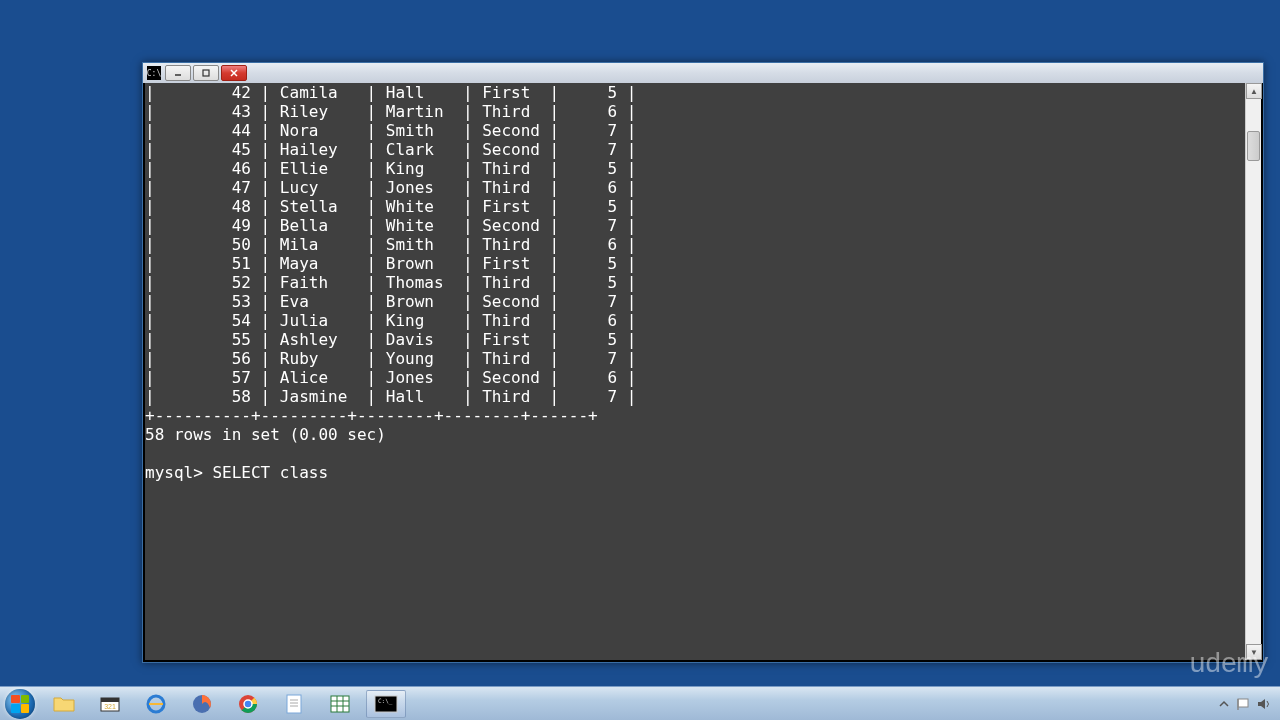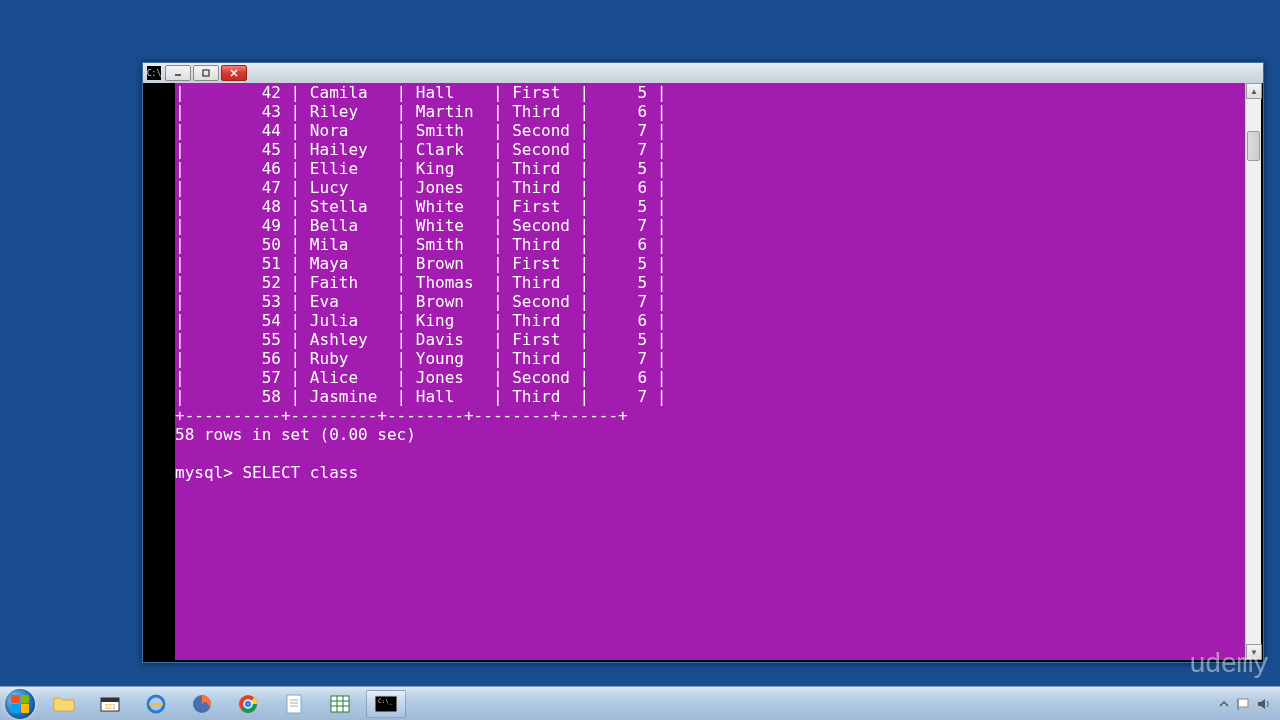--- a/index.html
+++ b/index.html
@@ -61,23 +61,22 @@
   border-color: #a02015;
   color: #fff;
 }
 .win-btn.close svg { stroke: #fff; }
 .terminal-body {
   position: absolute;
   left: 2px;
   right: 2px;
   top: 20px;
   bottom: 2px;
-  background: #a21caf;
+  background: #404040;
   overflow: hidden;
-  margin-left: 30px;
 }
 .terminal-content {
   font-family: "Lucida Console", Consolas, monospace;
   font-size: 16px;
   line-height: 19px;
   color: #fff;
   white-space: pre;
   padding: 0;
   height: 100%;
 }

